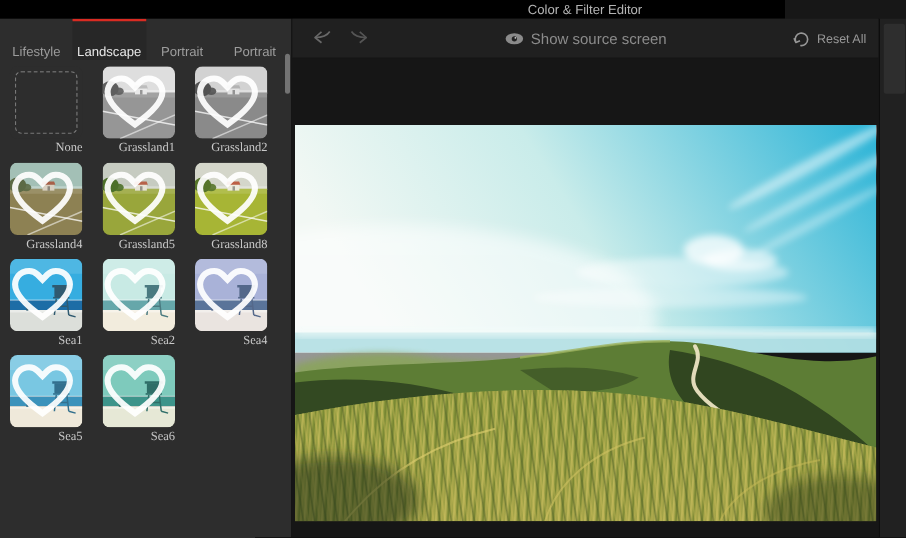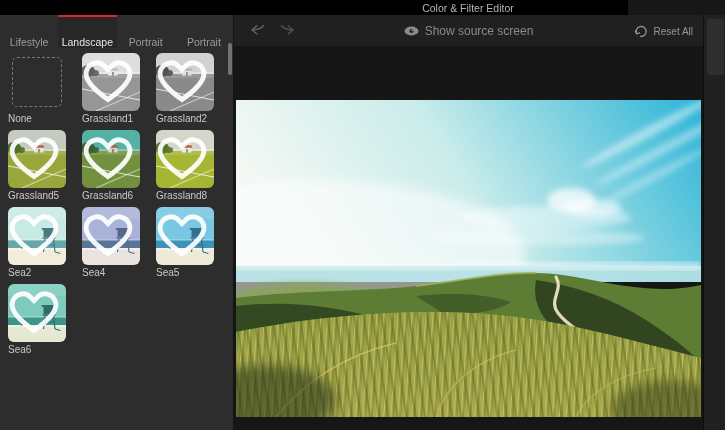--- a/index.html
+++ b/index.html
@@ -36,22 +36,22 @@
   }
   .thumb svg{display:block;width:58px;height:58px;}
   .thumb.selected{outline:2px solid #ececec;outline-offset:1px;}
   .thumb.none-thumb{background:#2d2d2d;overflow:visible;}
   .thumb.none-thumb .dash{
     position:absolute;left:4px;top:4px;right:4px;bottom:4px;
     border:1px dashed #787878;border-radius:5px;
   }
   .heart{position:absolute;right:3px;bottom:3px;width:14px;height:13px;}
   .lbl{
-    margin-top:2px;height:12px;line-height:12px;text-align:left;
-    font-size:10px;color:#c9c9c9;white-space:nowrap;overflow:hidden;
+    margin-top:2px;height:12px;line-height:12px;text-align:right;
+    font-size:10px;color:#c9c9c9;white-space:nowrap;overflow:hidden;font-family:Liberation Serif, serif;
   }
   .panel-scrollbar{position:absolute;right:0;top:0;width:6px;height:415px;}
   .panel-scroll-thumb{position:absolute;left:1px;top:28px;width:4px;height:32px;border-radius:2px;background:#737373;}
   
   .main{position:absolute;left:233px;top:15px;width:470px;height:415px;background:#181818;border-left:1px solid #141414;}
   .toolbar{
     position:absolute;left:0;top:0;width:100%;height:32px;background:#202020;
     display:flex;align-items:center;border-bottom:1px solid #151515;
   }
   .tb-left{position:absolute;left:16px;top:0;height:32px;display:flex;align-items:center;gap:13px;}
@@ -140,20 +140,41 @@
             </svg>
             <svg class="heart" viewBox="0 0 13 12">
               <path d="M6.5 10.6 C2.2 7.6 1 5.5 1.8 3.8 C2.5 2.3 4.5 1.9 5.6 3 L6.5 3.9 L7.4 3 C8.5 1.9 10.5 2.3 11.2 3.8 C12 5.5 10.8 7.6 6.5 10.6 Z" fill="none" stroke="#ffffff" stroke-width="1.1" opacity="0.92"></path>
             </svg>
           </div>
           <div class="lbl">Grassland2</div>
         </div>
         <div class="cell">
           <div class="thumb">
             <svg viewBox="0 0 58 58">
+              <rect width="58" height="22" fill="#a3c0b6"></rect>
+              <rect y="19" width="58" height="3" fill="#ffffff" opacity="0.3"></rect>
+              <rect y="21" width="58" height="37" fill="#8d8153"></rect>
+              <rect y="21" width="58" height="4" fill="#ffffff" opacity="0.12"></rect>
+              <ellipse cx="6" cy="18" rx="7" ry="6" fill="#5c6a45"></ellipse>
+              <ellipse cx="13" cy="20" rx="4" ry="3" fill="#5c6a45" opacity="0.9"></ellipse>
+              <rect x="26" y="17.5" width="9.5" height="5" fill="#d8cfc0"></rect>
+              <polygon points="25,17.8 36.3,17.8 35.3,15.2 26,15.2" fill="#a86048"></polygon>
+              <rect x="30" y="19" width="2" height="3.5" fill="#000000" opacity="0.35"></rect>
+              <line x1="0" y1="36" x2="58" y2="47" stroke="#ffffff" stroke-width="1.1" opacity="0.75"></line>
+              <line x1="14" y1="58" x2="58" y2="39" stroke="#ffffff" stroke-width="1.1" opacity="0.55"></line>
+            </svg>
+            <svg class="heart" viewBox="0 0 13 12">
+              <path d="M6.5 10.6 C2.2 7.6 1 5.5 1.8 3.8 C2.5 2.3 4.5 1.9 5.6 3 L6.5 3.9 L7.4 3 C8.5 1.9 10.5 2.3 11.2 3.8 C12 5.5 10.8 7.6 6.5 10.6 Z" fill="none" stroke="#ffffff" stroke-width="1.1" opacity="0.92"></path>
+            </svg>
+          </div>
+          <div class="lbl">Grassland4</div>
+        </div>
+        <div class="cell">
+          <div class="thumb">
+            <svg viewBox="0 0 58 58">
               <rect width="58" height="22" fill="#c6cbc1"></rect>
               <rect y="19" width="58" height="3" fill="#ffffff" opacity="0.3"></rect>
               <rect y="21" width="58" height="37" fill="#99a63b"></rect>
               <rect y="21" width="58" height="4" fill="#ffffff" opacity="0.12"></rect>
               <ellipse cx="6" cy="18" rx="7" ry="6" fill="#4c7029"></ellipse>
               <ellipse cx="13" cy="20" rx="4" ry="3" fill="#4c7029" opacity="0.9"></ellipse>
               <rect x="26" y="17.5" width="9.5" height="5" fill="#e6e3d6"></rect>
               <polygon points="25,17.8 36.3,17.8 35.3,15.2 26,15.2" fill="#b7624a"></polygon>
               <rect x="30" y="19" width="2" height="3.5" fill="#000000" opacity="0.35"></rect>
               <line x1="0" y1="36" x2="58" y2="47" stroke="#ffffff" stroke-width="1.1" opacity="0.75"></line>
@@ -161,58 +182,60 @@
             </svg>
             <svg class="heart" viewBox="0 0 13 12">
               <path d="M6.5 10.6 C2.2 7.6 1 5.5 1.8 3.8 C2.5 2.3 4.5 1.9 5.6 3 L6.5 3.9 L7.4 3 C8.5 1.9 10.5 2.3 11.2 3.8 C12 5.5 10.8 7.6 6.5 10.6 Z" fill="none" stroke="#ffffff" stroke-width="1.1" opacity="0.92"></path>
             </svg>
           </div>
           <div class="lbl">Grassland5</div>
         </div>
         <div class="cell">
           <div class="thumb">
             <svg viewBox="0 0 58 58">
-              <rect width="58" height="22" fill="#54b2a4"></rect>
-              <rect y="19" width="58" height="3" fill="#ffffff" opacity="0.3"></rect>
-              <rect y="21" width="58" height="37" fill="#73903f"></rect>
-              <rect y="21" width="58" height="4" fill="#ffffff" opacity="0.12"></rect>
-              <ellipse cx="6" cy="18" rx="7" ry="6" fill="#3a5f33"></ellipse>
-              <ellipse cx="13" cy="20" rx="4" ry="3" fill="#3a5f33" opacity="0.9"></ellipse>
-              <rect x="26" y="17.5" width="9.5" height="5" fill="#d9d8c8"></rect>
-              <polygon points="25,17.8 36.3,17.8 35.3,15.2 26,15.2" fill="#a9604e"></polygon>
-              <rect x="30" y="19" width="2" height="3.5" fill="#000000" opacity="0.35"></rect>
-              <line x1="0" y1="36" x2="58" y2="47" stroke="#ffffff" stroke-width="1.1" opacity="0.75"></line>
-              <line x1="14" y1="58" x2="58" y2="39" stroke="#ffffff" stroke-width="1.1" opacity="0.55"></line>
-            </svg>
-            <svg class="heart" viewBox="0 0 13 12">
-              <path d="M6.5 10.6 C2.2 7.6 1 5.5 1.8 3.8 C2.5 2.3 4.5 1.9 5.6 3 L6.5 3.9 L7.4 3 C8.5 1.9 10.5 2.3 11.2 3.8 C12 5.5 10.8 7.6 6.5 10.6 Z" fill="none" stroke="#ffffff" stroke-width="1.1" opacity="0.92"></path>
-            </svg>
-          </div>
-          <div class="lbl">Grassland6</div>
-        </div>
-        <div class="cell">
-          <div class="thumb">
-            <svg viewBox="0 0 58 58">
               <rect width="58" height="22" fill="#d4d6ca"></rect>
               <rect y="19" width="58" height="3" fill="#ffffff" opacity="0.3"></rect>
               <rect y="21" width="58" height="37" fill="#a7b535"></rect>
               <rect y="21" width="58" height="4" fill="#ffffff" opacity="0.12"></rect>
               <ellipse cx="6" cy="18" rx="7" ry="6" fill="#56742a"></ellipse>
               <ellipse cx="13" cy="20" rx="4" ry="3" fill="#56742a" opacity="0.9"></ellipse>
               <rect x="26" y="17.5" width="9.5" height="5" fill="#ecebdd"></rect>
               <polygon points="25,17.8 36.3,17.8 35.3,15.2 26,15.2" fill="#bd5f45"></polygon>
               <rect x="30" y="19" width="2" height="3.5" fill="#000000" opacity="0.35"></rect>
               <line x1="0" y1="36" x2="58" y2="47" stroke="#ffffff" stroke-width="1.1" opacity="0.75"></line>
               <line x1="14" y1="58" x2="58" y2="39" stroke="#ffffff" stroke-width="1.1" opacity="0.55"></line>
             </svg>
             <svg class="heart" viewBox="0 0 13 12">
               <path d="M6.5 10.6 C2.2 7.6 1 5.5 1.8 3.8 C2.5 2.3 4.5 1.9 5.6 3 L6.5 3.9 L7.4 3 C8.5 1.9 10.5 2.3 11.2 3.8 C12 5.5 10.8 7.6 6.5 10.6 Z" fill="none" stroke="#ffffff" stroke-width="1.1" opacity="0.92"></path>
             </svg>
           </div>
           <div class="lbl">Grassland8</div>
+        </div>
+        <div class="cell">
+          <div class="thumb">
+            <svg viewBox="0 0 58 58">
+              <rect width="58" height="33" fill="#36ade0"></rect>
+              <rect width="58" height="12" fill="#ffffff" opacity="0.12"></rect>
+              <rect y="33" width="58" height="8" fill="#1d6da6"></rect>
+              <rect y="32.6" width="58" height="1" fill="#ffffff" opacity="0.5"></rect>
+              <rect y="41" width="58" height="17" fill="#dcdfda"></rect>
+              <rect y="41" width="58" height="2" fill="#ffffff" opacity="0.4"></rect>
+              <g fill="#2f5a70">
+                <rect x="35.5" y="22.5" width="11" height="8" rx="0.5"></rect>
+                <rect x="33.8" y="21" width="14.4" height="2"></rect>
+                <rect x="34.5" y="30.5" width="13" height="1.3"></rect>
+              </g>
+              <path d="M37 32 L35.5 45 M45.5 32 L47 45 M36.3 38 L46.2 38 M47 45 L52.5 46.5" stroke="#2f5a70" stroke-width="1.2" fill="none"></path>
+              <rect x="13" y="35" width="1.6" height="6.5" fill="#2f5a70"></rect>
+            </svg>
+            <svg class="heart" viewBox="0 0 13 12">
+              <path d="M6.5 10.6 C2.2 7.6 1 5.5 1.8 3.8 C2.5 2.3 4.5 1.9 5.6 3 L6.5 3.9 L7.4 3 C8.5 1.9 10.5 2.3 11.2 3.8 C12 5.5 10.8 7.6 6.5 10.6 Z" fill="none" stroke="#ffffff" stroke-width="1.1" opacity="0.92"></path>
+            </svg>
+          </div>
+          <div class="lbl">Sea1</div>
         </div>
         <div class="cell">
           <div class="thumb">
             <svg viewBox="0 0 58 58">
               <rect width="58" height="33" fill="#c8eae4"></rect>
               <rect width="58" height="12" fill="#ffffff" opacity="0.12"></rect>
               <rect y="33" width="58" height="8" fill="#66a7aa"></rect>
               <rect y="32.6" width="58" height="1" fill="#ffffff" opacity="0.5"></rect>
               <rect y="41" width="58" height="17" fill="#f2ecdd"></rect>
               <rect y="41" width="58" height="2" fill="#ffffff" opacity="0.4"></rect>

